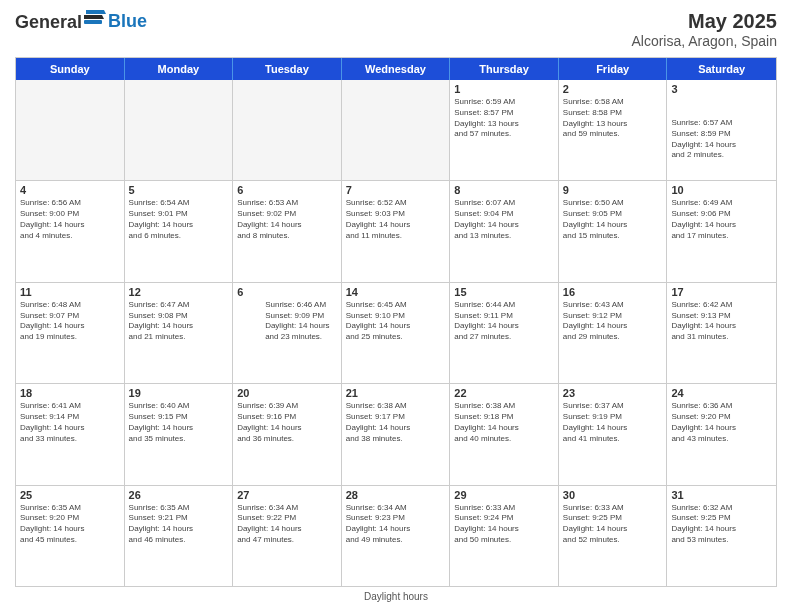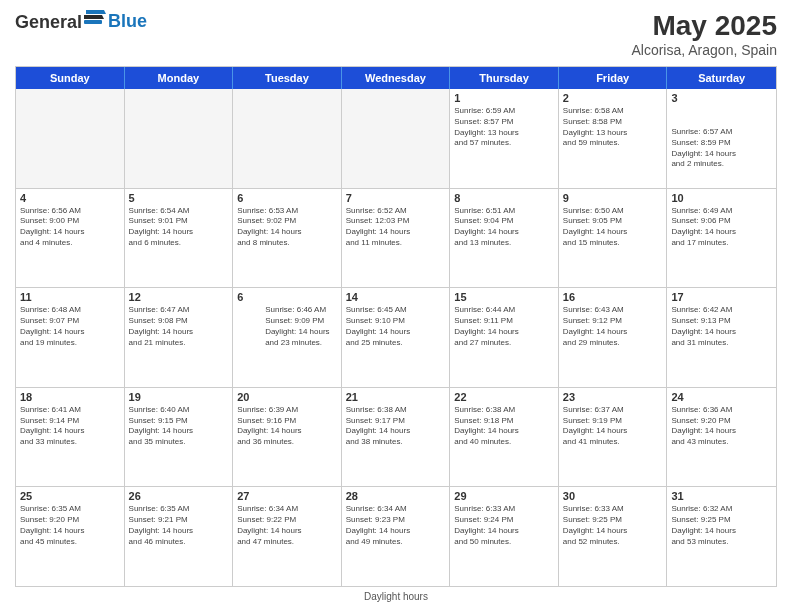--- a/index.html
+++ b/index.html
@@ -29,21 +29,21 @@
     }
     .logo-icon {
       width: 22px;
       height: 18px;
       margin-left: 2px;
     }
     .title-section {
       text-align: right;
     }
     .main-title {
-      font-size: 28px;
+      font-size: 20px;
       font-weight: bold;
       color: #333;
     }
     .subtitle {
       font-size: 14px;
       color: #555;
     }
     .calendar {
       flex: 1;
       display: flex;
@@ -190,27 +190,27 @@
           <div class="cal-cell">
             <div class="day-number">6</div>
             <div class="day-info" style="white-space: pre-line;">Sunrise: 6:53 AM
 Sunset: 9:02 PM
 Daylight: 14 hours
 and 8 minutes.</div>
           </div>
           <div class="cal-cell">
             <div class="day-number">7</div>
             <div class="day-info" style="white-space: pre-line;">Sunrise: 6:52 AM
-Sunset: 12:03 PM
+Sunset: 9:03 PM
 Daylight: 14 hours
 and 11 minutes.</div>
           </div>
           <div class="cal-cell">
             <div class="day-number">8</div>
-            <div class="day-info" style="white-space: pre-line;">Sunrise: 6:51 AM
+            <div class="day-info" style="white-space: pre-line;">Sunrise: 6:07 AM
 Sunset: 9:04 PM
 Daylight: 14 hours
 and 13 minutes.</div>
           </div>
           <div class="cal-cell">
             <div class="day-number">9</div>
             <div class="day-info" style="white-space: pre-line;">Sunrise: 6:50 AM
 Sunset: 9:05 PM
 Daylight: 14 hours
 and 15 minutes.</div>

